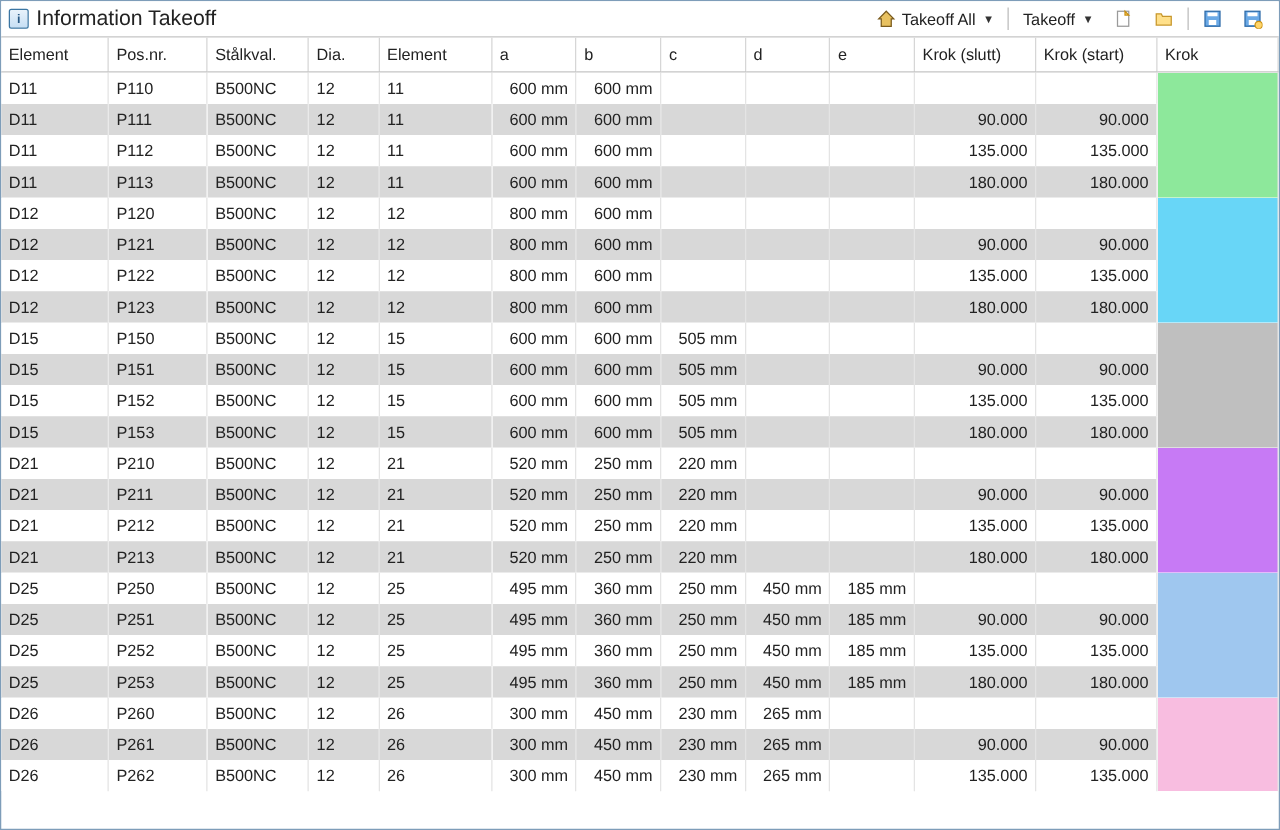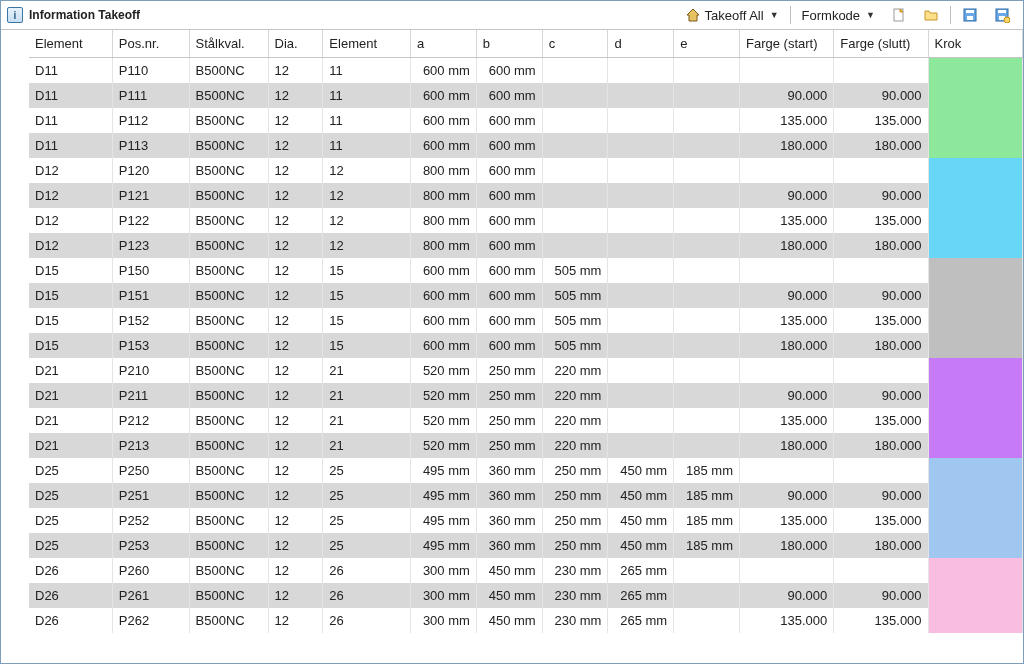--- a/index.html
+++ b/index.html
@@ -21,21 +21,21 @@
     .titlebar {
       display: flex;
       align-items: center;
       background: #fff;
       border-bottom: 1px solid #c5c5c5;
       padding: 3px 6px;
       gap: 4px;
     }
     .titlebar .left { display: flex; align-items: center; gap: 6px; flex: 1; }
     .titlebar .right { display: flex; align-items: center; gap: 2px; }
-    .title-text { font-weight: bold; font-size: 12px; }
+    .title-text { font-weight: normal; font-size: 17px; }
     .info-icon {
       width: 16px; height: 16px; border: 1px solid #3b76a3;
       background: linear-gradient(#e8f2fb,#c7dff4);
       display: inline-flex; align-items: center; justify-content: center;
       font-size: 10px; font-weight: bold; color: #2a5a85; border-radius: 2px;
     }
     .tb-btn {
       display: inline-flex; align-items: center; gap: 4px;
       padding: 2px 6px; border: 1px solid transparent; border-radius: 3px;
       cursor: default;
@@ -72,21 +72,21 @@
     .num { text-align: right; }
     .farge-cell { padding:0; }
     col.c-element   { width: 76px; }
     col.c-posnr     { width: 70px; }
     col.c-stal      { width: 72px; }
     col.c-dia       { width: 50px; }
     col.c-formkode  { width: 80px; }
     col.c-abcde     { width: 60px; }
     col.c-krok      { width: 86px; }
     col.c-farge     { width: 86px; }
-    .scroll { overflow:auto; flex:1;margin-left:28px; }
+    .scroll { overflow:auto; flex:1; }
   </style>
 </head>
 <body>
 
 <div class="panel">
   <div class="titlebar">
     <div class="left">
       <span class="info-icon">i</span>
       <span class="title-text">Information Takeoff</span>
     </div>
@@ -95,21 +95,21 @@
         <span class="ico">
           <svg viewBox="0 0 16 16">
               <polygon points="8,2 14,8 12,8 12,14 4,14 4,8 2,8" fill="#e8c160" stroke="#7a5b1d" stroke-width="1"></polygon>
             </svg>
         </span>
         <span>Takeoff All</span>
         <span class="dd-arrow">▼</span>
       </span>
       <span class="tb-sep"></span>
       <span class="tb-btn">
-        <span>Formkode</span>
+        <span>Takeoff</span>
         <span class="dd-arrow">▼</span>
       </span>
       <span class="tb-btn">
         <span class="ico">
           <svg viewBox="0 0 16 16">
               <rect x="3" y="2" width="9" height="12" fill="#fff" stroke="#9a9a9a"></rect>
               <polygon points="9,2 12,5 9,5" fill="#ffd56a" stroke="#c98f12"></polygon>
             </svg>
         </span>
       </span>
@@ -165,22 +165,22 @@
           <th>Element</th>
           <th>Pos.nr.</th>
           <th>Stålkval.</th>
           <th>Dia.</th>
           <th>Element</th>
           <th>a</th>
           <th>b</th>
           <th>c</th>
           <th>d</th>
           <th>e</th>
-          <th>Farge (start)</th>
-          <th>Farge (slutt)</th>
+          <th>Krok (slutt)</th>
+          <th>Krok (start)</th>
           <th>Krok</th>
         </tr>
       </thead>
       <tbody id="tbody">
           <tr>
             <td>D11</td>
             <td>P110</td>
             <td>B500NC</td>
             <td>12</td>
             <td>11</td>

